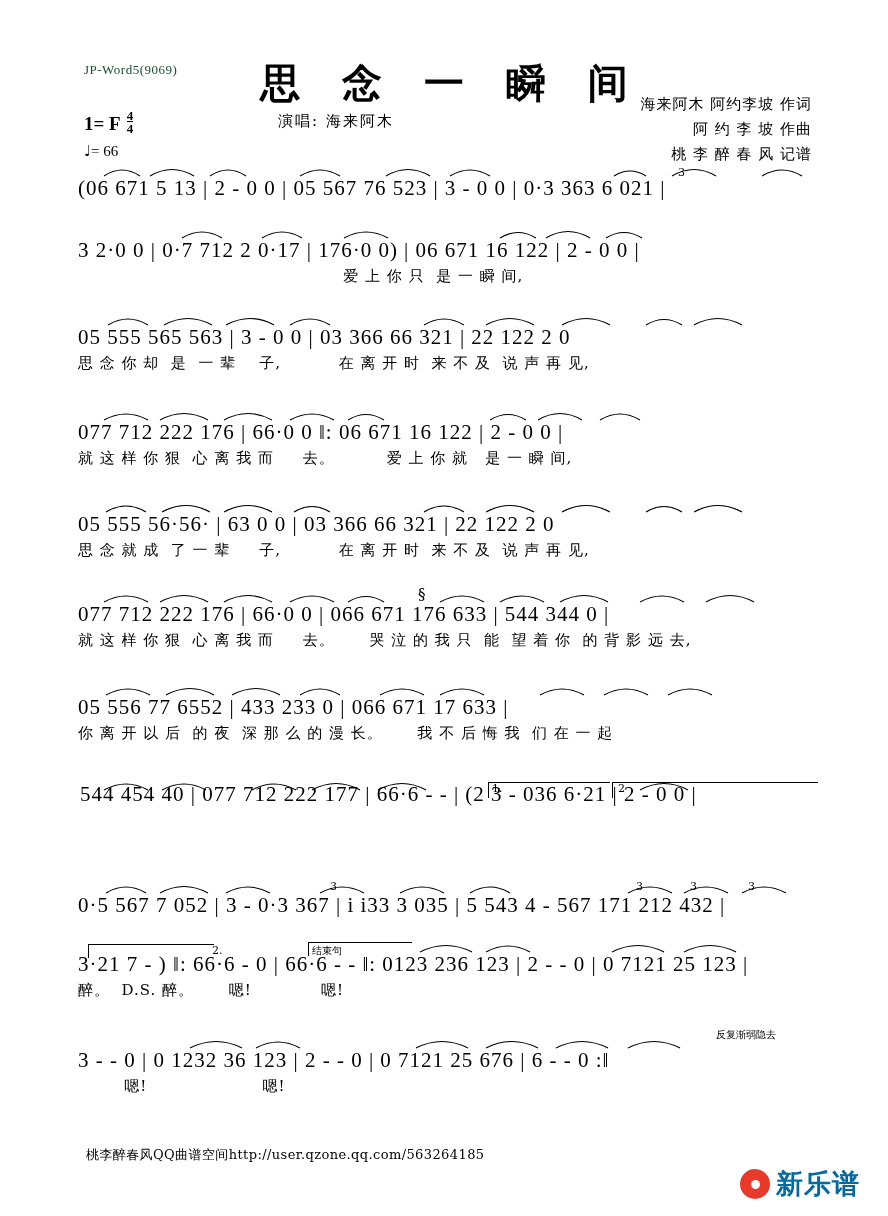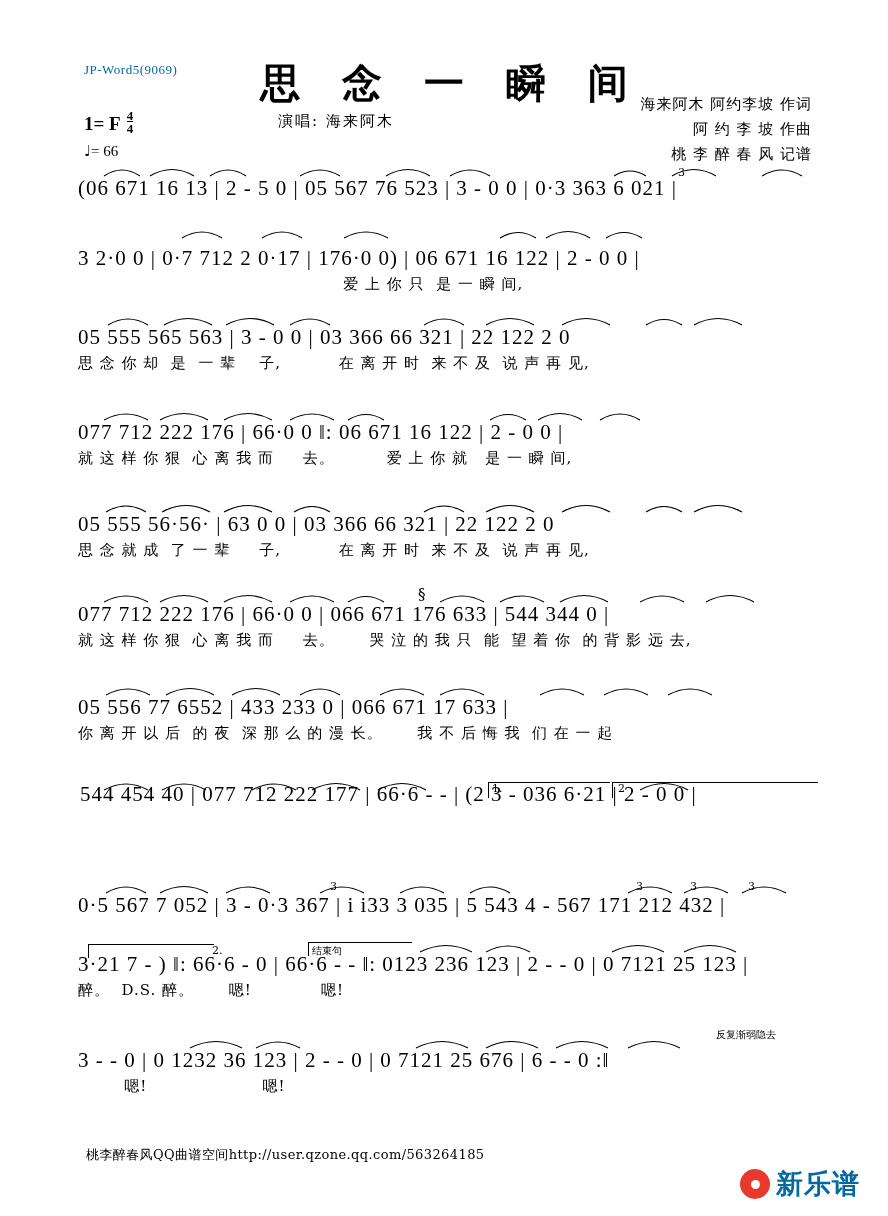--- a/index.html
+++ b/index.html
@@ -9,21 +9,21 @@
     font-family:"Liberation Serif", serif;
     color:#000;
     position:relative;
     overflow:hidden;
   }
   .page{position:relative;width:888px;height:1216px;}
 
   .code{
     position:absolute;left:84px;top:62px;
     font-family:"Liberation Serif", serif;
-    font-size:13px;letter-spacing:0.5px;color:#0369a1;
+    font-size:13px;letter-spacing:0.5px;color:#14532d;
   }
 
   .title{
     position:absolute;left:0;top:56px;width:888px;
     text-align:center;
     font-family:"DejaVu Serif", serif;
     font-weight:bold;
     font-size:40px;
     letter-spacing:14px;
     text-indent:14px;
@@ -140,25 +140,25 @@
     <div>阿 约 李 坡 作曲</div>
     <div>桃 李 醉 春 风 记谱</div>
   </div>
 
   <div class="keysig">
     <span>1= F</span><span class="frac"><span>4</span><br><span style="border-top:1px solid #000;display:inline-block;padding-top:1px;">4</span></span>
   </div>
   <div class="tempo"><span class="note">♩</span><span>= 66</span></div>
 
   <div class="line" style="top:176px;">
-    <div class="notes">(06 671 16 13 | 2 - 5 0 | 05 567 76 523 | 3 - 0 0 | 0·3 363 6 021 |</div>
+    <div class="notes">(06 671 5 13 | 2 - 0 0 | 05 567 76 523 | 3 - 0 0 | 0·3 363 6 021 |</div>
   </div>
   <div class="marker small" style="left:678px;top:166px;">3</div>
 
-  <div class="line" style="top:238px;margin-top:8px;">
+  <div class="line" style="top:238px;">
     <div class="notes">3 2·0 0 | 0·7 712 2 0·17 | 176·0 0) | 06 671 16 122 | 2 - 0 0 |</div>
     <div class="lyr">                                              爱 上 你 只  是 一 瞬 间,</div>
   </div>
 
   <div class="line" style="top:325px;">
     <div class="notes">05 555 565 563 | 3 - 0 0 | 03 366 66 321 | 22 122 2 0</div>
     <div class="lyr">思 念 你 却  是  一 辈    子,          在 离 开 时  来 不 及  说 声 再 见,</div>
   </div>
 
   <div class="line" style="top:420px;">

